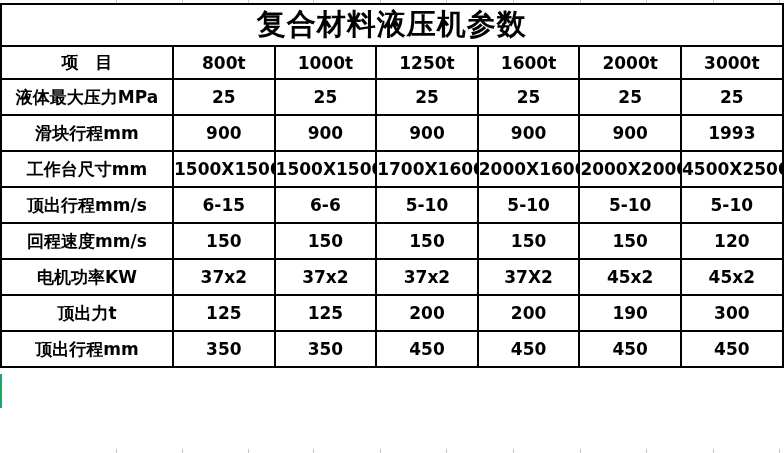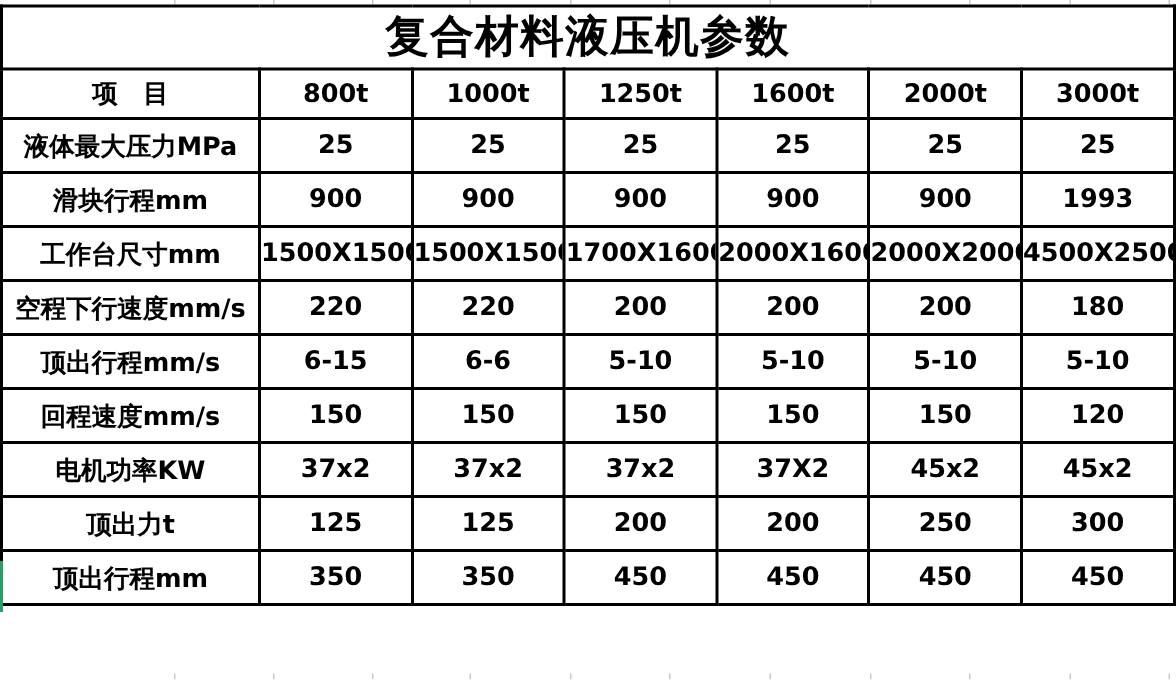--- a/index.html
+++ b/index.html
@@ -110,29 +110,20 @@
   <tr class="data-row">
     <td>工作台尺寸mm</td>
     <td>1500X1500</td>
     <td>1500X1500</td>
     <td>1700X1600</td>
     <td>2000X1600</td>
     <td>2000X2000</td>
     <td>4500X2500</td>
   </tr>
   <tr class="data-row">
-    <td>空程下行速度mm/s</td>
-    <td>220</td>
-    <td>220</td>
-    <td>200</td>
-    <td>200</td>
-    <td>200</td>
-    <td>180</td>
-  </tr>
-  <tr class="data-row">
     <td>顶出行程mm/s</td>
     <td>6-15</td>
     <td>6-6</td>
     <td>5-10</td>
     <td>5-10</td>
     <td>5-10</td>
     <td>5-10</td>
   </tr>
   <tr class="data-row">
     <td>回程速度mm/s</td>
@@ -151,21 +142,21 @@
     <td>37X2</td>
     <td>45x2</td>
     <td>45x2</td>
   </tr>
   <tr class="data-row">
     <td>顶出力t</td>
     <td>125</td>
     <td>125</td>
     <td>200</td>
     <td>200</td>
-    <td>250</td>
+    <td>190</td>
     <td>300</td>
   </tr>
   <tr class="data-row">
     <td>顶出行程mm</td>
     <td>350</td>
     <td>350</td>
     <td>450</td>
     <td>450</td>
     <td>450</td>
     <td>450</td>

